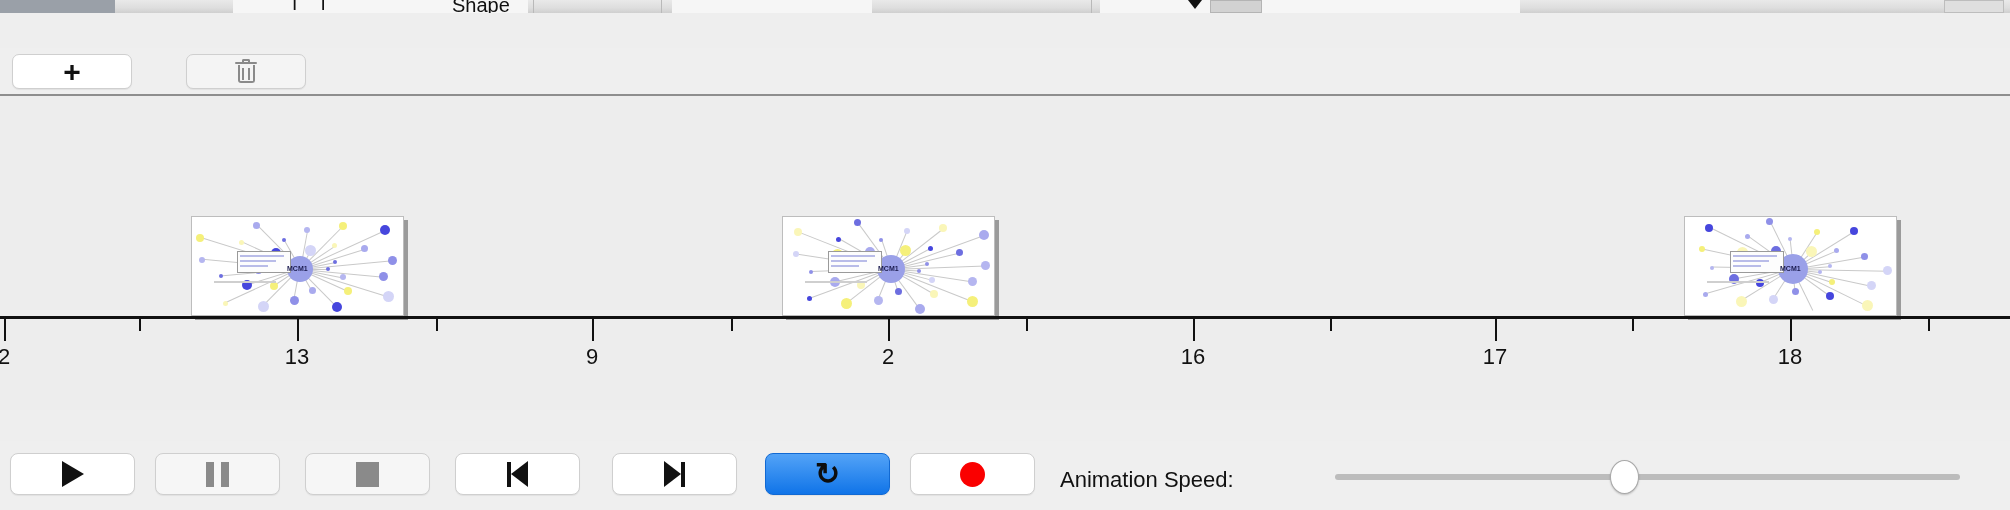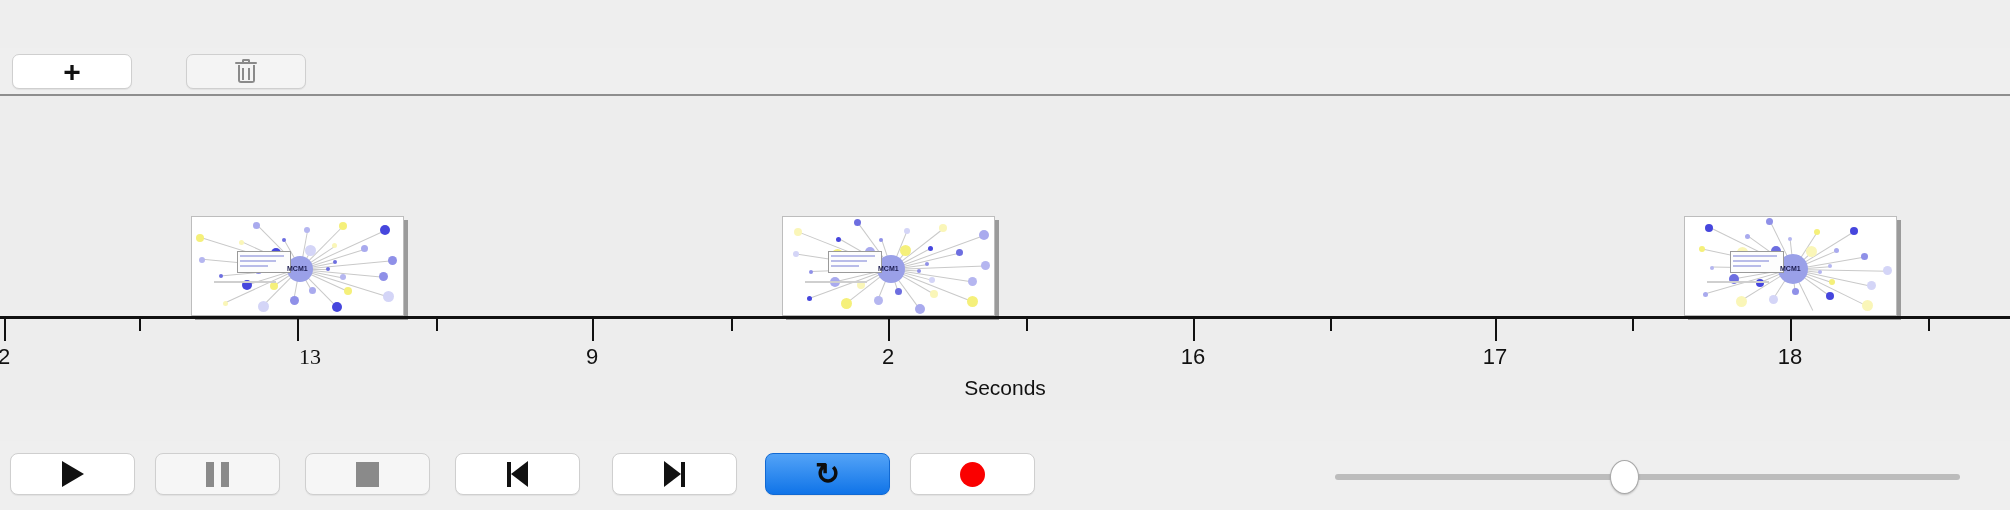--- a/index.html
+++ b/index.html
@@ -126,20 +126,34 @@
   .slider{position:absolute;left:1335px;top:31px;width:625px;height:8px;}
   .strack{position:absolute;left:0;top:2px;width:625px;height:6px;border-radius:3px;background:#bcbcbc;}
   .sthumb{position:absolute;top:-12px;width:27px;height:32px;border-radius:50%;
     background:#ffffff;border:1px solid #a8a8a8;box-shadow:0 1px 2px rgba(0,0,0,0.2);}
 </style>
 </head>
 <body>
 
 <div class="app">
 
+  <div class="bg-strip">
+    <div class="darkseg"></div>
+    <div class="whiteseg" style="left:233px;width:295px;"></div>
+    <div class="whiteseg" style="left:672px;width:200px;"></div>
+    <div class="whiteseg" style="left:1100px;width:420px;"></div>
+    <div class="seg" style="left:532px;width:1px;"></div>
+    <div class="seg" style="left:660px;width:1px;"></div>
+    <div class="seg" style="left:1090px;width:1px;"></div>
+    <div class="glyphs">I I</div>
+    <div class="shapetext">Shape</div>
+    <div class="arrow"></div>
+    <div class="graybox"></div>
+    <div class="rightbox"></div>
+  </div>
 
 
   <div class="toolbar">
     <div class="tbtn white btn-add">
       <span class="plus">+</span>
     </div>
     <div class="tbtn gray btn-del">
       <span class="trash">
         <i class="handle"></i>
           <i class="lid"></i>
@@ -367,39 +381,38 @@
         </div>
       </div>
 
     <div class="axis">
       <div class="axisline"></div>
       <div id="ticks-host">
           <div class="tick major" style="left: 4px;"></div>
           <div class="ticklabel" style="left: 4px;">2</div>
           <div class="tick minor" style="left: 139px;"></div>
           <div class="tick major" style="left: 297px;"></div>
-          <div class="ticklabel" style="left: 310px; font-family: Liberation Serif, serif;">13</div>
+          <div class="ticklabel" style="left: 297px;">13</div>
           <div class="tick minor" style="left: 436px;"></div>
           <div class="tick major" style="left: 592px;"></div>
           <div class="ticklabel" style="left: 592px;">9</div>
           <div class="tick minor" style="left: 731px;"></div>
           <div class="tick major" style="left: 888px;"></div>
           <div class="ticklabel" style="left: 888px;">2</div>
           <div class="tick minor" style="left: 1026px;"></div>
           <div class="tick major" style="left: 1193px;"></div>
           <div class="ticklabel" style="left: 1193px;">16</div>
           <div class="tick minor" style="left: 1330px;"></div>
           <div class="tick major" style="left: 1495px;"></div>
           <div class="ticklabel" style="left: 1495px;">17</div>
           <div class="tick minor" style="left: 1632px;"></div>
           <div class="tick major" style="left: 1790px;"></div>
           <div class="ticklabel" style="left: 1790px;">18</div>
           <div class="tick minor" style="left: 1928px;"></div>
         </div>
-      <div class="axistitle">Seconds</div>
     </div>
 
     <div class="hscroll">
       
     </div>
   </div>
 
   <div class="transport">
     <div class="cbtn b-play">
       <span class="ico-play"></span>
@@ -425,18 +438,19 @@
           <i></i>
         </span>
     </div>
     <div class="cbtn blue b-loop">
       <span class="ico-loop">↻</span>
     </div>
     <div class="cbtn b-rec">
       <span class="ico-rec"></span>
     </div>
 
+    <div class="speedlabel">Animation Speed:</div>
     <div class="slider">
       <div class="strack"></div>
       <div class="sthumb" id="sthumb" style="left: 274.5px;"></div>
     </div>
   </div>
 </div>
 
 </body></html>

